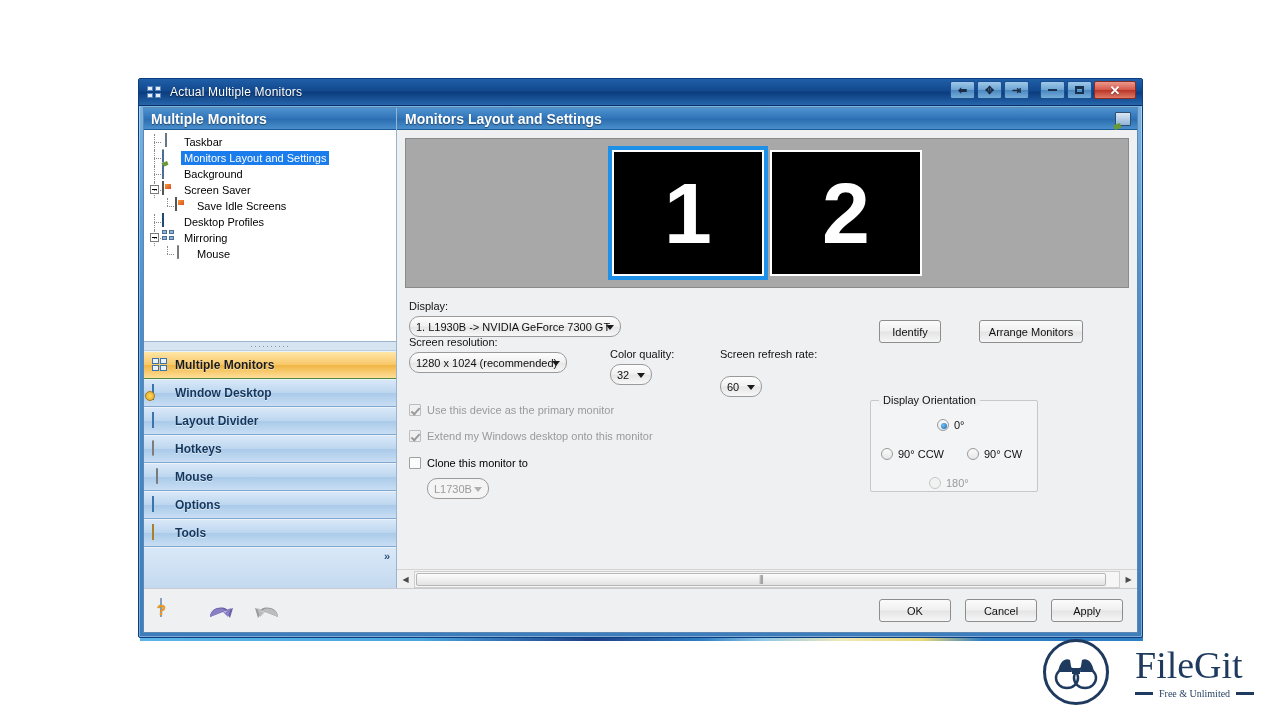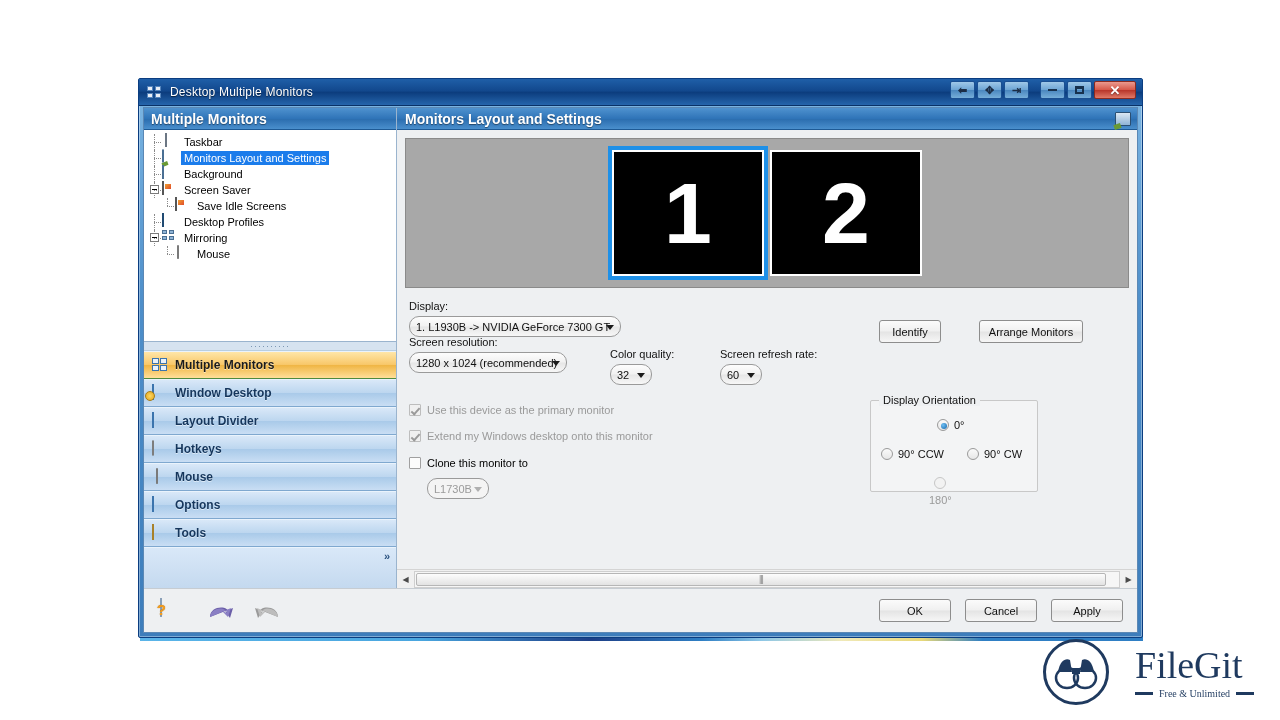--- a/index.html
+++ b/index.html
@@ -355,21 +355,21 @@
 
   <div id="window">
 
     <div id="titlebar">
       <div id="titlebar-icon">
         <i></i>
           <i></i>
           <i></i>
           <i></i>
       </div>
-      <div id="title-text">Desktop Multiple Monitors</div>
+      <div id="title-text">Actual Multiple Monitors</div>
 
       <div id="titlebar-buttons">
         <div class="tb-btn">
           <span class="tb-glyph">⬅</span>
         </div>
         <div class="tb-btn">
           <span class="tb-glyph">✥</span>
         </div>
         <div class="tb-btn">
           <span class="tb-glyph">⇥</span>
@@ -540,21 +540,21 @@
               <div style="position:absolute; left:213px; top:52px;">
                 <div class="lbl">Color quality:</div>
                 <div class="combo" style="width:42px; margin-top:4px;">
                   <span>32</span>
                   <span class="arrow"></span>
                 </div>
               </div>
 
               <div style="position:absolute; left:323px; top:52px;">
                 <div class="lbl">Screen refresh rate:</div>
-                <div class="combo" style="width:42px; margin-top:4px;">
+                <div class="combo" style="width:42px; margin-top:16px;">
                   <span>60</span>
                   <span class="arrow"></span>
                 </div>
               </div>
 
               <div class="cbrow disabled" style="position:absolute; left:12px; top:108px;">
                 <span class="cbox checked disabled"></span>
                 <span>Use this device as the primary monitor</span>
               </div>
 
@@ -584,21 +584,21 @@
                 <div class="radio-row" style="position:absolute; left:10px; top:47px;">
                   <span class="radio"></span>
                   <span>90° CCW</span>
                 </div>
 
                 <div class="radio-row" style="position:absolute; left:96px; top:47px;">
                   <span class="radio"></span>
                   <span>90° CW</span>
                 </div>
 
-                <div class="radio-row disabled" style="position:absolute; left:58px; top:76px;flex-direction:column;">
+                <div class="radio-row disabled" style="position:absolute; left:58px; top:76px;">
                   <span class="radio disabled"></span>
                   <span>180°</span>
                 </div>
               </div>
 
             </div>
 
             <div id="hscroll">
               <div class="sb-arrow">◀</div>
               <div id="sb-track">

